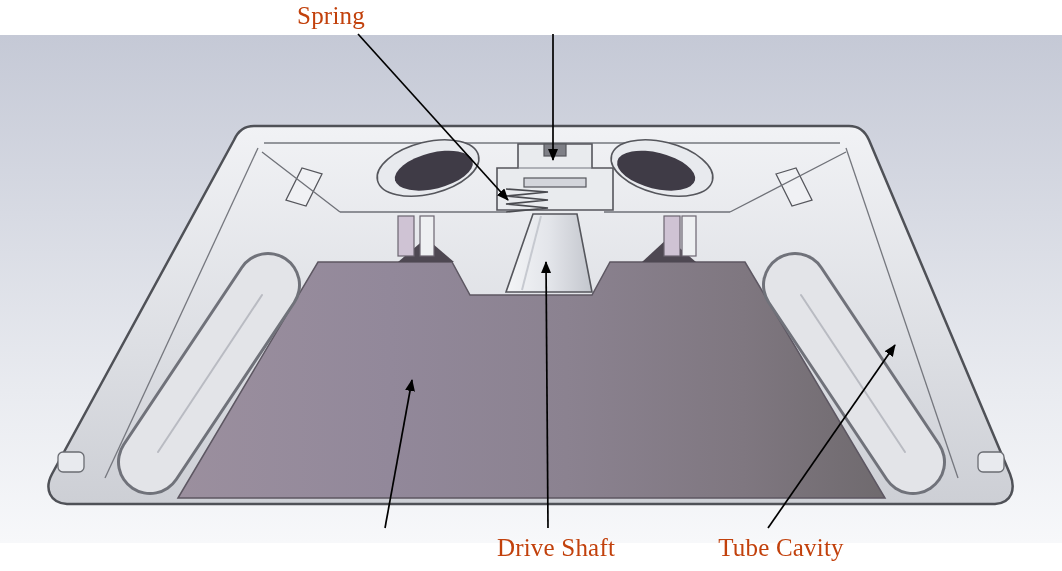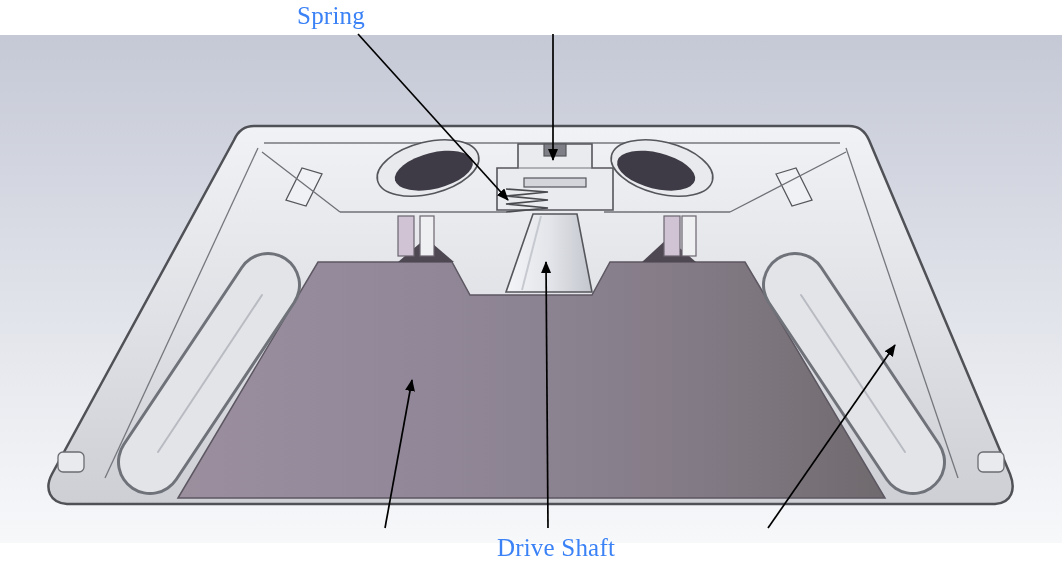--- a/index.html
+++ b/index.html
@@ -9,21 +9,21 @@
     height: 571px;
     overflow: hidden;
     background: #ffffff;
     font-family: "Liberation Serif", serif;
   }
   .stage svg { position: absolute; left: 0; top: 0; }
   .lbl {
     position: absolute;
     transform: translateX(-50%);
     font-size: 25px;
-    color: #3b82f6;
+    color: #c2410c;
     white-space: nowrap;
     letter-spacing: 0.2px;
   }
   .lbl-spring      { left: 331px; top: 2px; }
   .lbl-locking-nut { left: 530px; top: 2px; }
   .lbl-rotor-body  { left: 365px; top: 534px; }
   .lbl-drive-shaft { left: 556px; top: 534px; }
   .lbl-tube-cavity { left: 781px; top: 534px; }
 </style>
 </head>
@@ -129,13 +129,14 @@
       <line x1="358" y1="34" x2="508" y2="200" marker-end="url(#arrowhead)"></line>
       <line x1="553" y1="34" x2="553" y2="160" marker-end="url(#arrowhead)"></line>
       <line x1="385" y1="528" x2="412" y2="380" marker-end="url(#arrowhead)"></line>
       <line x1="548" y1="528" x2="546" y2="262" marker-end="url(#arrowhead)"></line>
       <line x1="768" y1="528" x2="895" y2="345" marker-end="url(#arrowhead)"></line>
     </g>
   </svg>
 
   <div class="lbl lbl-spring">Spring</div>
   <div class="lbl lbl-drive-shaft">Drive Shaft</div>
+  <div class="lbl lbl-tube-cavity">Tube Cavity</div>
 </div>
 
 </body></html>

